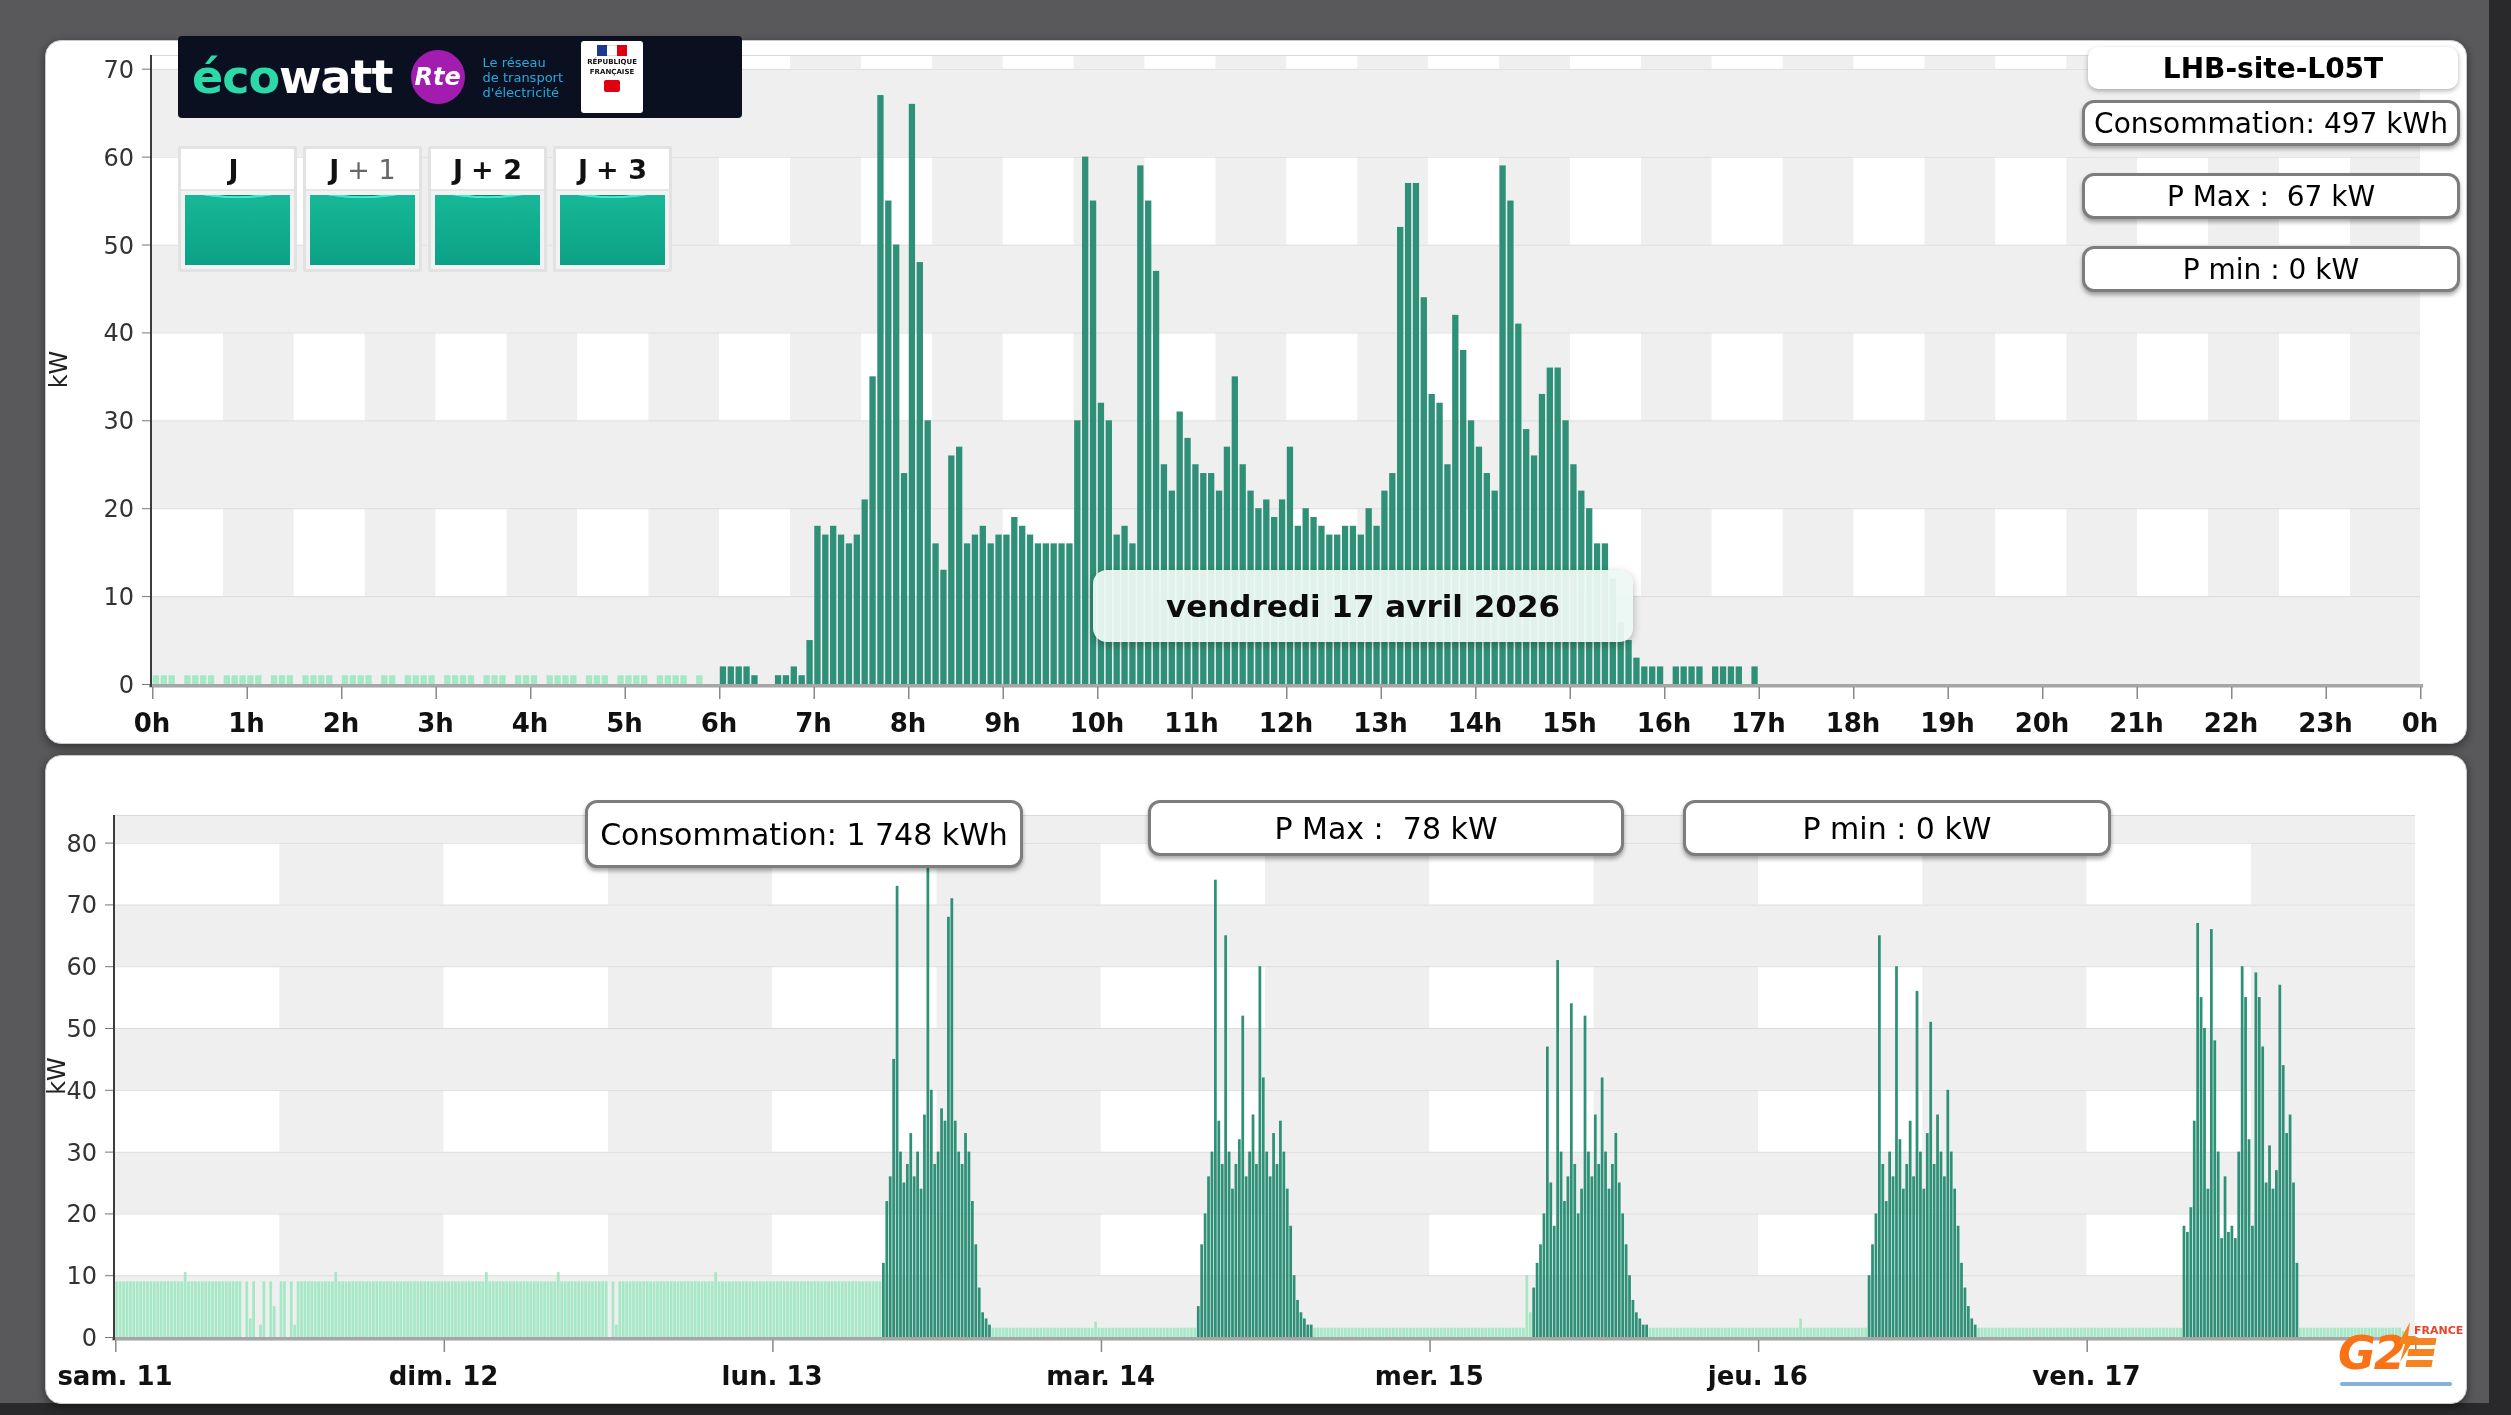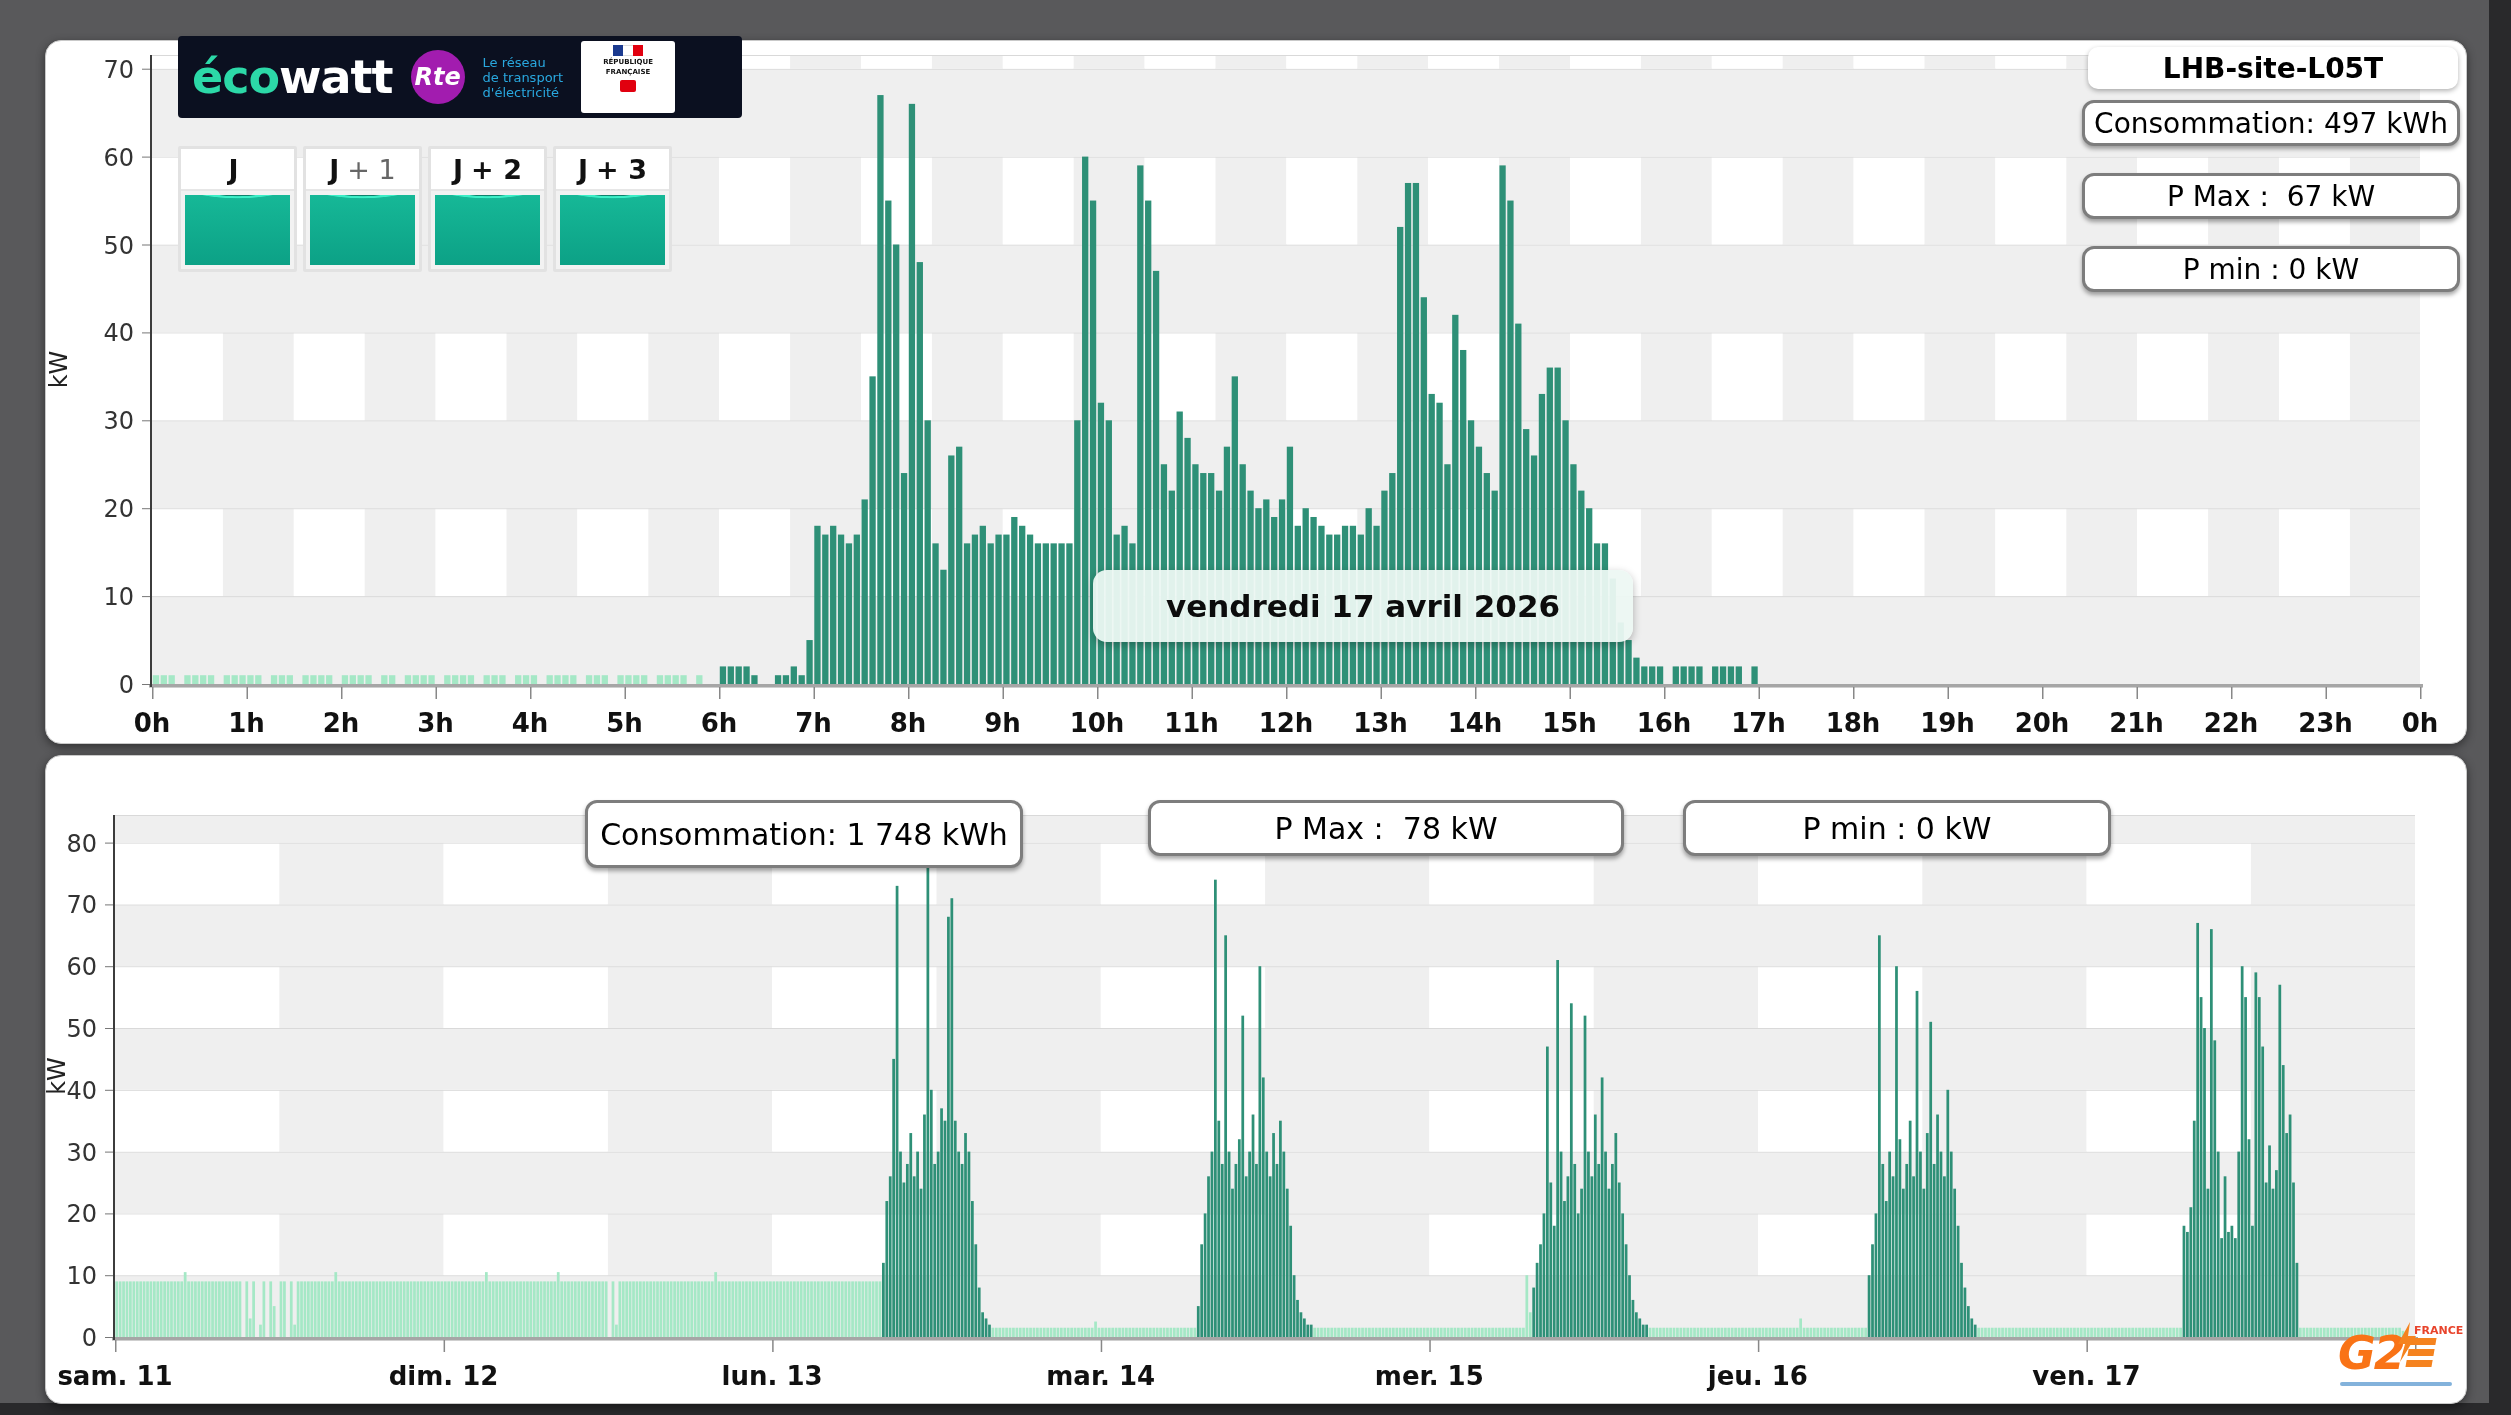--- a/index.html
+++ b/index.html
@@ -31,21 +31,21 @@
   
   .banner{background:#0b1020;border-radius:4px;display:flex;align-items:center;gap:18px;
           padding:0 14px;}
   .brand{font-size:46px;font-weight:700;letter-spacing:-1px;}
   .brand .eco{color:#2cd9a8;}
   .brand .watt{color:#ffffff;}
   .rte-circle{width:54px;height:54px;border-radius:50%;background:#a21caf;color:#fff;
               display:flex;align-items:center;justify-content:center;font-size:24px;
               font-weight:700;font-style:italic;flex:0 0 auto;}
   .rte-caption{color:#29a8df;font-size:13px;line-height:15px;}
-  .gov-box{background:#fff;border-radius:3px;width:54px;height:64px;padding:4px 20px;
+  .gov-box{background:#fff;border-radius:3px;width:54px;height:64px;padding:4px 4px;
            display:flex;flex-direction:column;align-items:center;gap:2px;flex:0 0 auto;}
   .flag{display:flex;width:30px;height:11px;}
   .flag i{flex:1;}
   .flag i:nth-child(1){background:#1b3a8f;}
   .flag i:nth-child(2){background:#fff;border-top:1px solid #ddd;border-bottom:1px solid #ddd;}
   .flag i:nth-child(3){background:#e1000f;}
   .gov-txt{font-size:7px;font-weight:700;color:#111;line-height:8px;text-align:center;}
   .ademe{width:16px;height:12px;background:#e1000f;border-radius:2px;margin-top:2px;}
 
   

